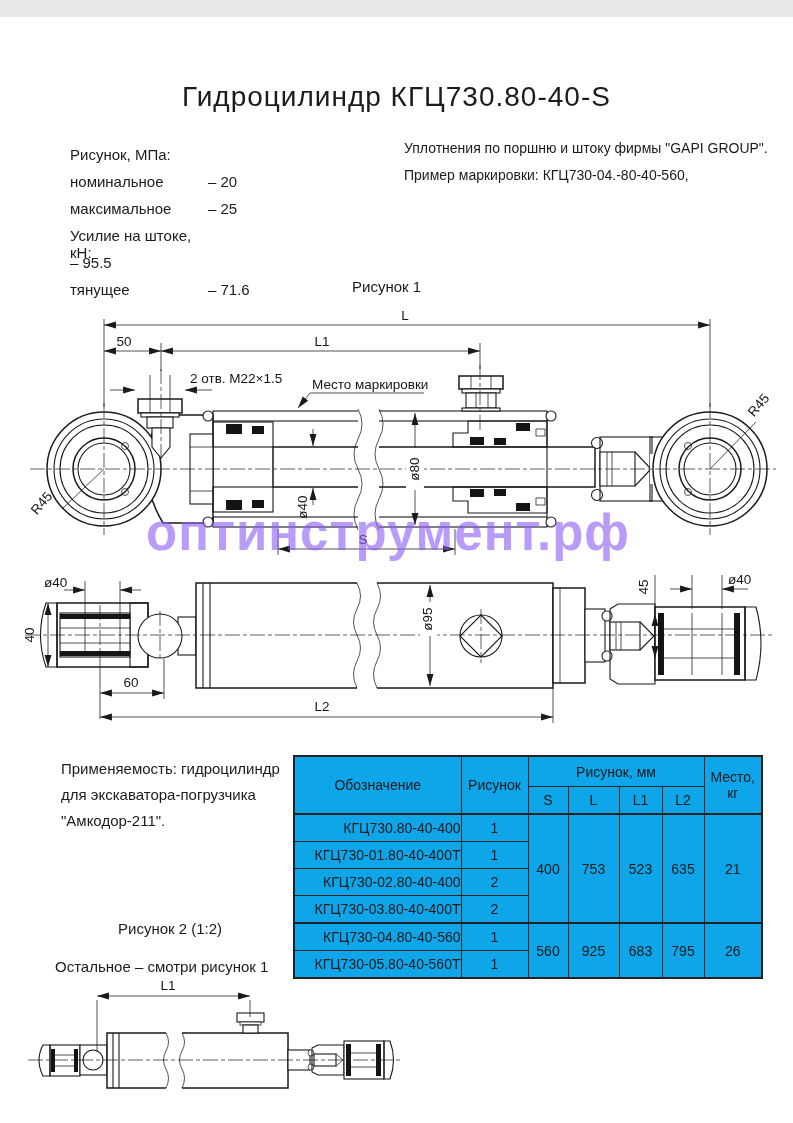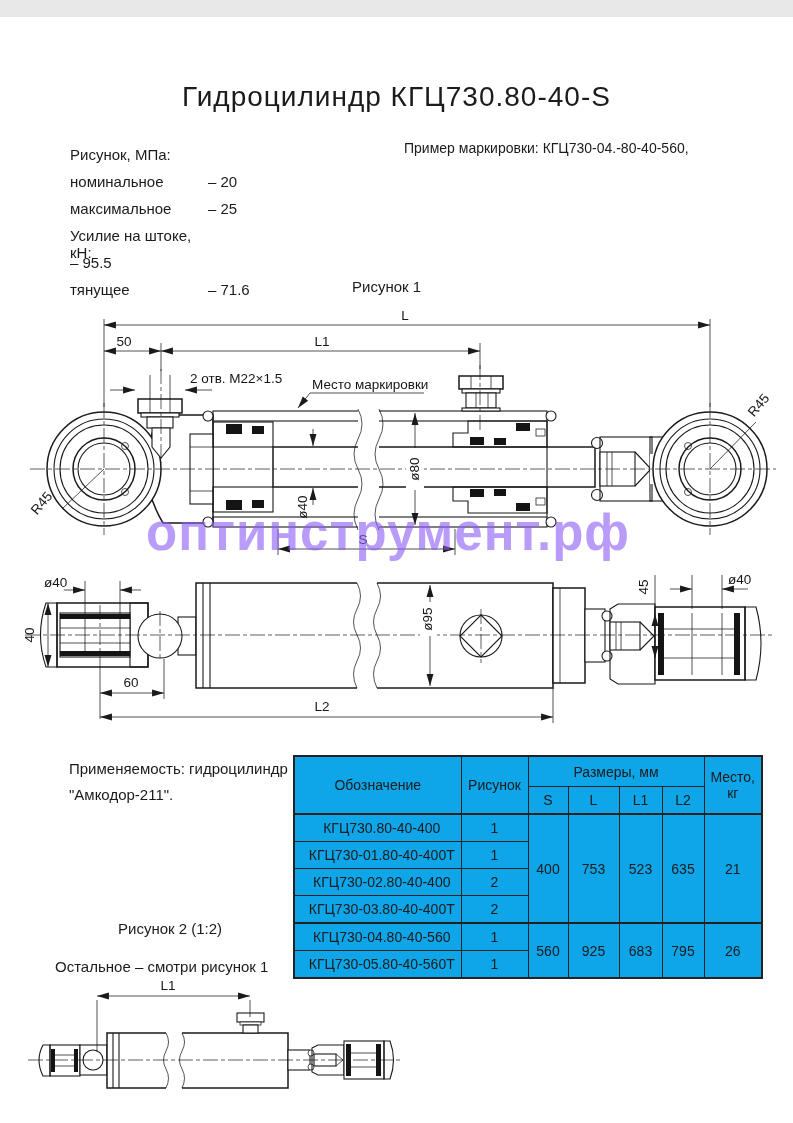--- a/index.html
+++ b/index.html
@@ -5,42 +5,42 @@
   html,body{margin:0;padding:0;background:#e8e8e8}
   .page{position:relative;width:793px;height:1123px;background:#ffffff;margin:17px auto;
         font-family:"Liberation Sans",sans-serif;color:#1b1b1b;overflow:hidden}
   .title{position:absolute;top:64px;left:0;width:100%;text-align:center;
          font-size:28px;letter-spacing:1px;white-space:nowrap}
   .specs{position:absolute;left:70px;top:129px;font-size:15px}
   .spec-row{display:flex;height:27px}
   .spec-label{width:138px}
   .notes{position:absolute;left:404px;top:118px;font-size:14px;line-height:27px;white-space:nowrap}
   .fig1-caption{position:absolute;left:352px;top:261px;font-size:15px}
-  .application{position:absolute;left:69px;top:739px;font-size:15px;line-height:26px}
+  .application{position:absolute;left:61px;top:739px;font-size:15px;line-height:26px}
   .fig2-caption{position:absolute;left:118px;top:903px;font-size:15px}
   .fig2-note{position:absolute;left:55px;top:941px;font-size:15px}
   .watermark{position:absolute;left:146px;top:486px;font-size:51px;font-weight:700;
              color:#8b5cf6;opacity:.6;letter-spacing:1px;pointer-events:none;z-index:5;white-space:nowrap}
   svg{position:absolute;left:0;top:0}
   #f1{top:290px}#f2{top:543px}#f3{top:955px}
   svg text{font-family:"Liberation Sans",sans-serif;font-size:13.5px;fill:#161616}
   .th{stroke:#1a1a1a;stroke-width:1.5;fill:none}
   .t2{stroke:#1a1a1a;stroke-width:1.1;fill:none}
   .tn{stroke:#1a1a1a;stroke-width:.75;fill:none}
   .cl{stroke:#1a1a1a;stroke-width:.7;fill:none;stroke-dasharray:15 3 4 3}
   .wf{fill:#fff}
   .blk{fill:#141414;stroke:none}
   .dim-table{position:absolute;left:293px;top:738px;border-collapse:collapse;table-layout:fixed;
              font-size:14px;border:2px solid #222;background:#0ea5e9}
   .dim-table th,.dim-table td{border:1px solid #222;text-align:center;font-weight:normal;
              padding:0;height:26px;white-space:nowrap;overflow:hidden}
   .dim-table tr.h1 th{height:29px}
   .dim-table tr.h2 th{border-bottom:2px solid #222;height:26px}
   .dim-table th.bb{border-bottom:2px solid #222}
-  .dim-table td.des{text-align:center;padding-left:8px}
+  .dim-table td.des{text-align:right;padding-left:8px}
   .dim-table tr.gsep td{border-top:2px solid #222}
 </style>
 </head>
 <body>
 
 <div class="page">
 
   <div class="title">Гидроцилиндр КГЦ730.80-40-S</div>
 
   <div class="specs">
@@ -63,20 +63,21 @@
     <div class="spec-row">
         <span>– 95.5</span>
       </div>
     <div class="spec-row">
         <span class="spec-label">тянущее</span>
         <span>– 71.6</span>
       </div>
   </div>
 
   <div class="notes">
+    <div>Уплотнения по поршню и штоку фирмы "GAPI GROUP".</div>
     <div>Пример маркировки: КГЦ730-04.-80-40-560,</div>
   </div>
 
   <div class="fig1-caption">Рисунок 1</div>
 
   <svg id="f1" width="793" height="250" viewBox="0 290 793 250">
     <defs>
       <pattern id="h1" patternUnits="userSpaceOnUse" width="5" height="5" patternTransform="rotate(45)">
         <rect width="5" height="5" fill="#fff"></rect>
         <line x1="0" y1="0" x2="0" y2="5" stroke="#2b2b2b" stroke-width="0.8"></line>
@@ -326,38 +327,39 @@
       <line class="tn" x1="692" y1="558" x2="692" y2="592"></line>
       <line class="tn" x1="722" y1="558" x2="722" y2="592"></line>
       <line class="tn" x1="670" y1="572" x2="692" y2="572" marker-end="url(#ar2)"></line>
       <line class="tn" x1="748" y1="572" x2="722" y2="572" marker-end="url(#ar2)"></line>
       <text x="728" y="567">ø40</text>
     </g>
   </svg>
 
   <div class="application">
     <div>Применяемость: гидроцилиндр</div>
+    <div>для экскаватора-погрузчика</div>
     <div>"Амкодор-211".</div>
   </div>
 
   <table class="dim-table">
     <colgroup>
       <col style="width:167px">
         <col style="width:67px">
         <col style="width:40px">
       <col style="width:51px">
         <col style="width:43px">
         <col style="width:42px">
         <col style="width:58px">
     </colgroup>
     <tbody>
         <tr class="h1">
       <th rowspan="2" class="bb">Обозначение</th>
       <th rowspan="2" class="bb">Рисунок</th>
-      <th colspan="4">Размеры, мм</th>
+      <th colspan="4">Рисунок, мм</th>
       <th rowspan="2" class="bb"><span>Место,</span><br><span>кг</span></th>
     </tr>
     <tr class="h2">
       <th>S</th>
       <th>L</th>
       <th>L1</th>
       <th>L2</th>
     </tr>
     <tr>
       <td class="des">КГЦ730.80-40-400</td>

